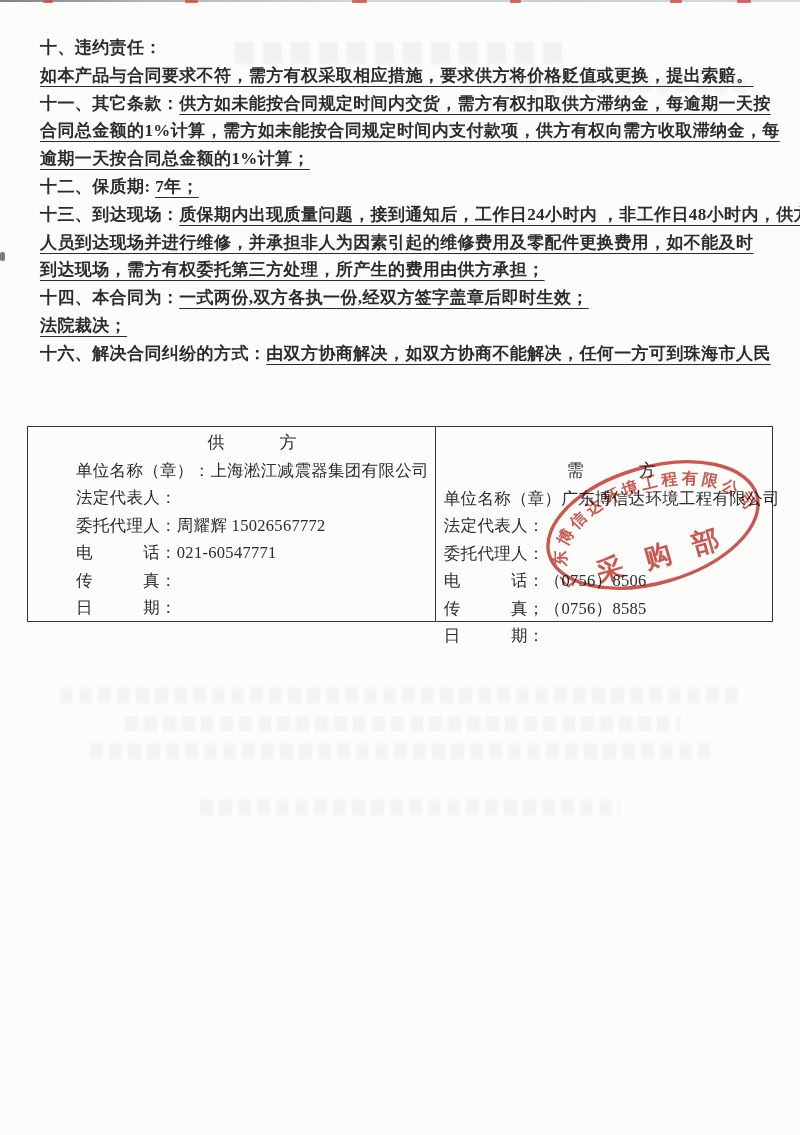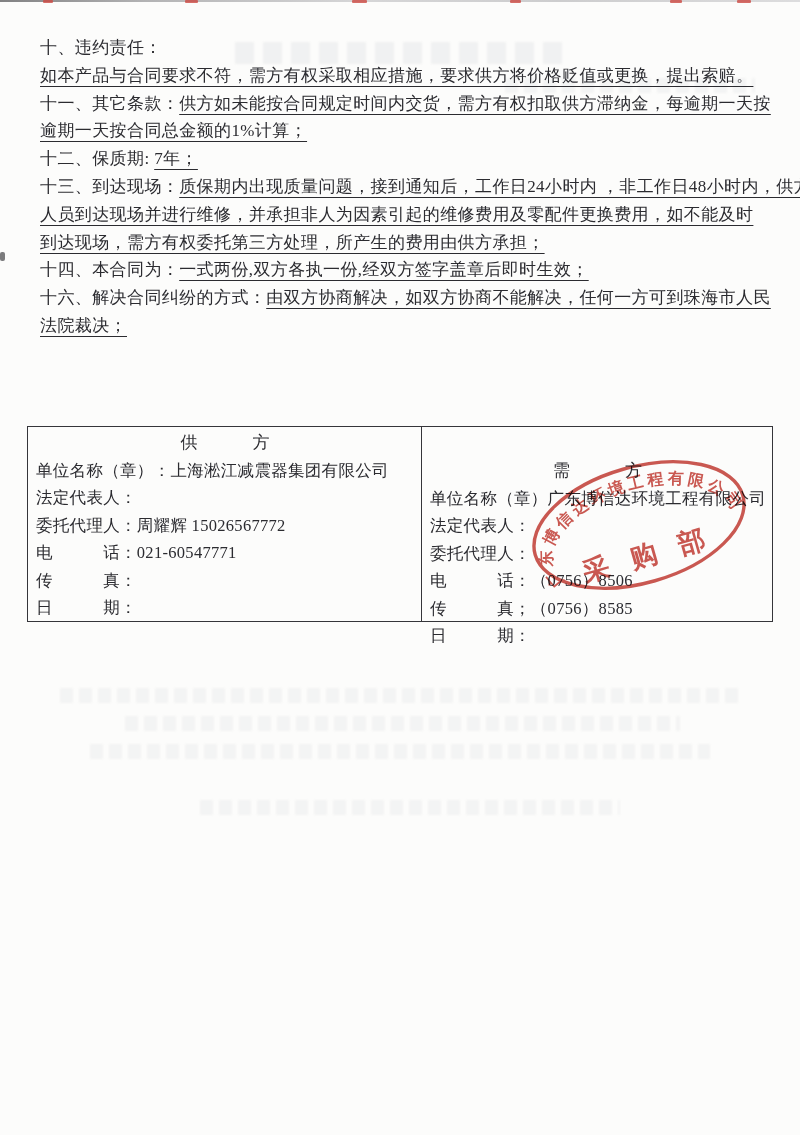--- a/index.html
+++ b/index.html
@@ -32,38 +32,38 @@
   .ghost.big{height:22px;opacity:.6;
     background:repeating-linear-gradient(90deg,rgba(132,142,156,.17) 0 19px,rgba(132,142,156,0) 19px 28px);}
 
   
   .clauses{
     position:absolute;top:34px;left:0;right:0;
     padding:0 28px 0 40px;
     font-size:17px;line-height:27.8px;
     letter-spacing:.4px;
   }
-  .clauses .line{white-space:nowrap;}
+  .clauses .line{white-space:nowrap;font-weight:bold;}
   .clauses .u{
     text-decoration:underline;
     text-underline-offset:5px;
     text-decoration-thickness:1.3px;
     text-align:right;
   }
 
   
   .sig-table{
     position:absolute;top:426px;left:27px;
     width:744px;height:194px;
     border:1.6px solid #35353a;
     display:flex;
     background:transparent;
   }
   .cell{box-sizing:border-box;padding:2px 6px 0 8px;font-size:16.5px;}
-  .cell.supplier{width:402px;border-right:1.6px solid #35353a;}
+  .cell.supplier{width:402px;border-right:1.6px solid #35353a;margin-left:40px;}
   .cell.buyer{flex:1;position:relative;margin-top:28px;}
   .cell-header{
     text-align:center;font-size:17px;height:28px;line-height:28px;
     letter-spacing:1px;
   }
   .trow{height:27.4px;line-height:27.4px;white-space:nowrap;letter-spacing:.3px;}
 
   
   .stamp{
     position:absolute;left:86px;top:-16px;width:262px;height:172px;
@@ -90,28 +90,29 @@
   <div class="ghost" style="top:78px;left:505px;width:250px;"></div>
   <div class="ghost" style="top:688px;left:60px;width:680px;"></div>
   <div class="ghost" style="top:716px;left:125px;width:555px;"></div>
   <div class="ghost" style="top:744px;left:90px;width:620px;"></div>
   <div class="ghost" style="top:800px;left:200px;width:420px;"></div>
 
   <div class="clauses" id="clauses">
       <div class="line"><span>十、违约责任：</span></div>
       <div class="line"><span class="u">如本产品与合同要求不符，需方有权采取相应措施，要求供方将价格贬值或更换，提出索赔。</span></div>
       <div class="line"><span>十一、其它条款：</span><span class="u">供方如未能按合同规定时间内交货，需方有权扣取供方滞纳金，每逾期一天按</span></div>
+      <div class="line"><span class="u">合同总金额的1%计算，需方如未能按合同规定时间内支付款项，供方有权向需方收取滞纳金，每</span></div>
       <div class="line"><span class="u">逾期一天按合同总金额的1%计算；</span></div>
       <div class="line"><span>十二、保质期: </span><span class="u">7年；</span></div>
       <div class="line"><span>十三、到达现场：</span><span class="u">质保期内出现质量问题，接到通知后，工作日24小时内 ，非工作日48小时内，供方</span></div>
       <div class="line"><span class="u">人员到达现场并进行维修，并承担非人为因素引起的维修费用及零配件更换费用，如不能及时</span></div>
       <div class="line"><span class="u">到达现场，需方有权委托第三方处理，所产生的费用由供方承担；</span></div>
       <div class="line"><span>十四、本合同为：</span><span class="u">一式两份,双方各执一份,经双方签字盖章后即时生效；</span></div>
+      <div class="line"><span class="u">法院裁决；</span></div>
       <div class="line"><span>十六、解决合同纠纷的方式：</span><span class="u">由双方协商解决，如双方协商不能解决，任何一方可到珠海市人民</span></div>
-      <div class="line"><span class="u">法院裁决；</span></div>
     </div>
 
   <div class="sig-table">
     <div class="cell supplier">
       <div class="cell-header">供　　　方</div>
       <div class="cell-rows">
           <div class="trow">单位名称（章）：上海淞江减震器集团有限公司</div>
           <div class="trow">法定代表人：</div>
           <div class="trow">委托代理人：周耀辉 15026567772</div>
           <div class="trow">电　　　话：021-60547771</div>

